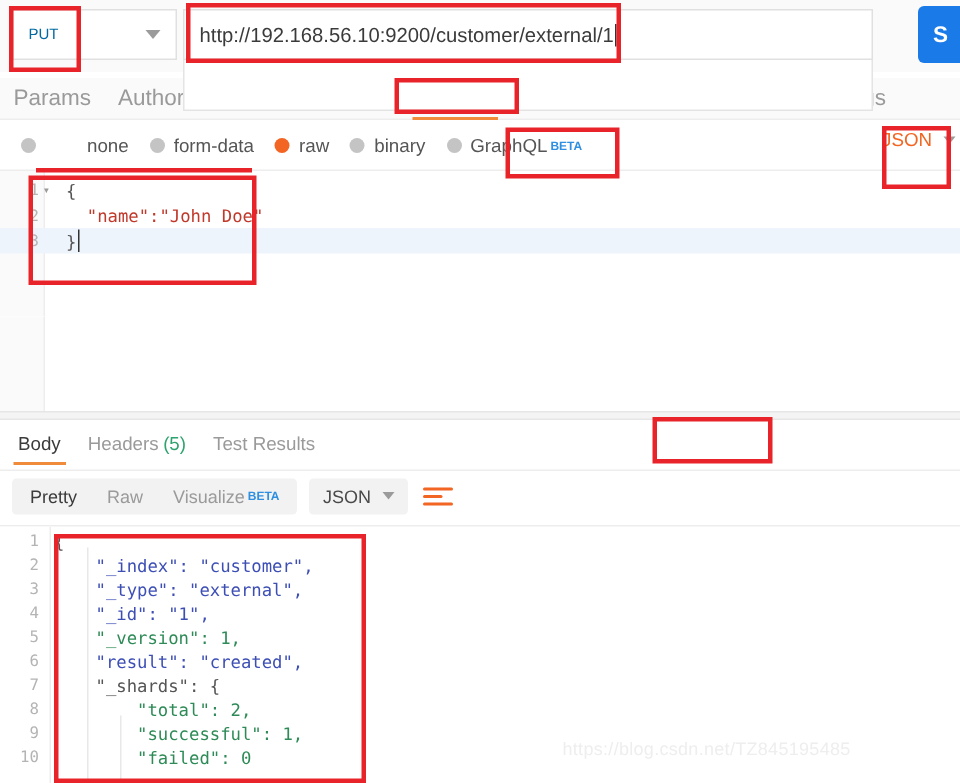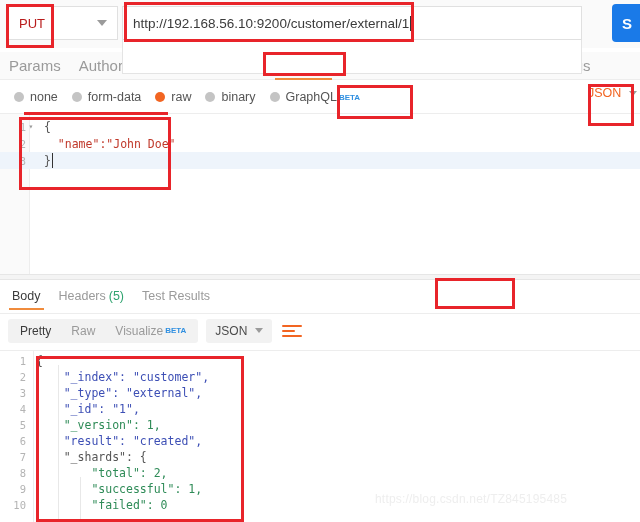--- a/index.html
+++ b/index.html
@@ -35,21 +35,21 @@
   }
   .method-box {
     position: absolute; left: 8px; top: 6px;
     width: 110px; height: 34px;
     background: #fff;
     border: 1px solid #e0e0e0;
     display: flex; align-items: center;
     padding: 0 10px;
   }
   .method-label {
-    font-size: 13px; color: #b91c1c; flex: 1;
+    font-size: 10px; color: #0369a1; flex: 1;
   }
   .caret {
     width: 0; height: 0;
     border-left: 5px solid transparent;
     border-right: 5px solid transparent;
     border-top: 6px solid #9b9b9b;
   }
   .url-box {
     position: absolute; left: 122px; top: 6px;
     width: 460px; height: 34px;
@@ -125,21 +125,21 @@
     width: 640px; height: 26px;
     background: #fff;
     display: flex; align-items: center;
   }
   .btype {
     display: flex; align-items: center;
     font-size: 12.5px; color: #555;
     margin-right: 14px;
     white-space: nowrap;
   }
-  .btype:first-child { margin-left: 14px; }
+  .btype:first-child { margin-left: 14px; gap: 28px; }
   .radio {
     width: 10px; height: 10px; border-radius: 50%;
     background: #c4c4c4; margin-right: 6px;
     flex: none;
   }
   .radio.sel { background: #f26522; }
   .beta {
     font-size: 8px; color: #2f8fe0;
     font-weight: bold;
     vertical-align: super;

